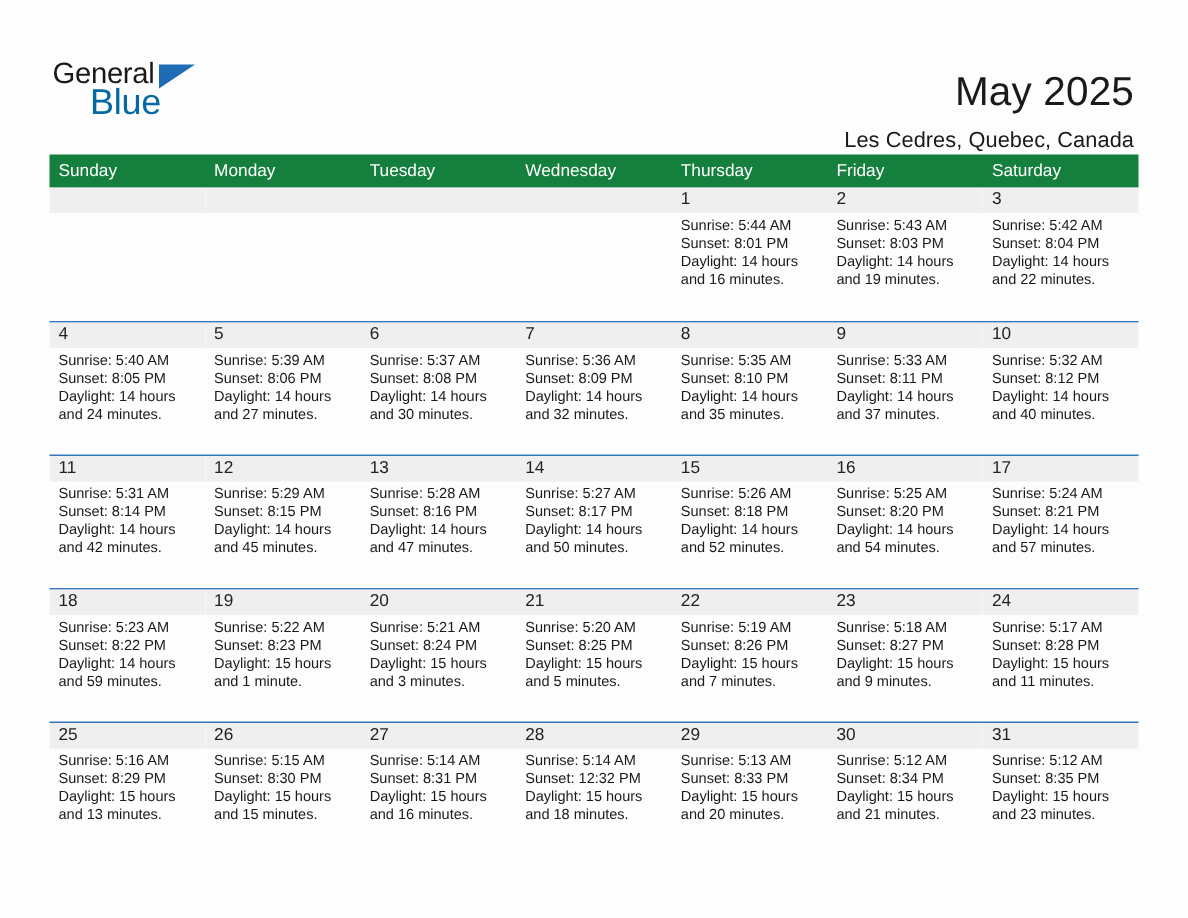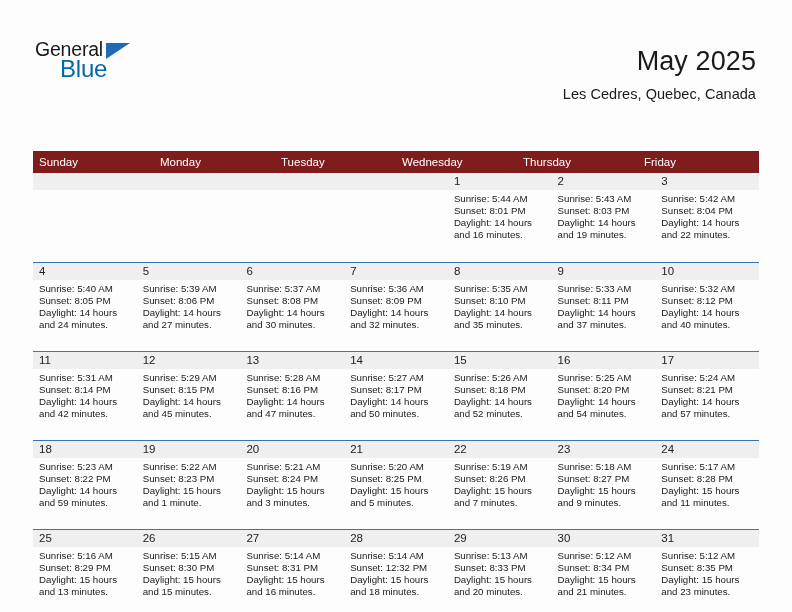--- a/index.html
+++ b/index.html
@@ -88,23 +88,22 @@
 
   
   .calendar {
     position: absolute;
     left: 33px;
     top: 103px;
     width: 726px;
   }
   .dow-row {
     display: flex;
-    background: #7f1d1d;
+    background: #15803d;
     height: 22px;
-    margin-top: 48px;
   }
   .dow {
     flex: 1 1 0;
     color: #ffffff;
     font-size: 11.5px;
     line-height: 22px;
     padding-left: 6px;
     box-sizing: border-box;
     white-space: nowrap;
   }
@@ -166,20 +165,21 @@
   </div>
 
   <div class="calendar">
     <div class="dow-row" id="dow-row">
         <div class="dow">Sunday</div>
         <div class="dow">Monday</div>
         <div class="dow">Tuesday</div>
         <div class="dow">Wednesday</div>
         <div class="dow">Thursday</div>
         <div class="dow">Friday</div>
+        <div class="dow">Saturday</div>
       </div>
     <div id="weeks-container">
         <div class="week">
           <div class="cell empty">
             <div class="daynum"></div>
           </div>
           <div class="cell empty">
             <div class="daynum"></div>
           </div>
           <div class="cell empty">

